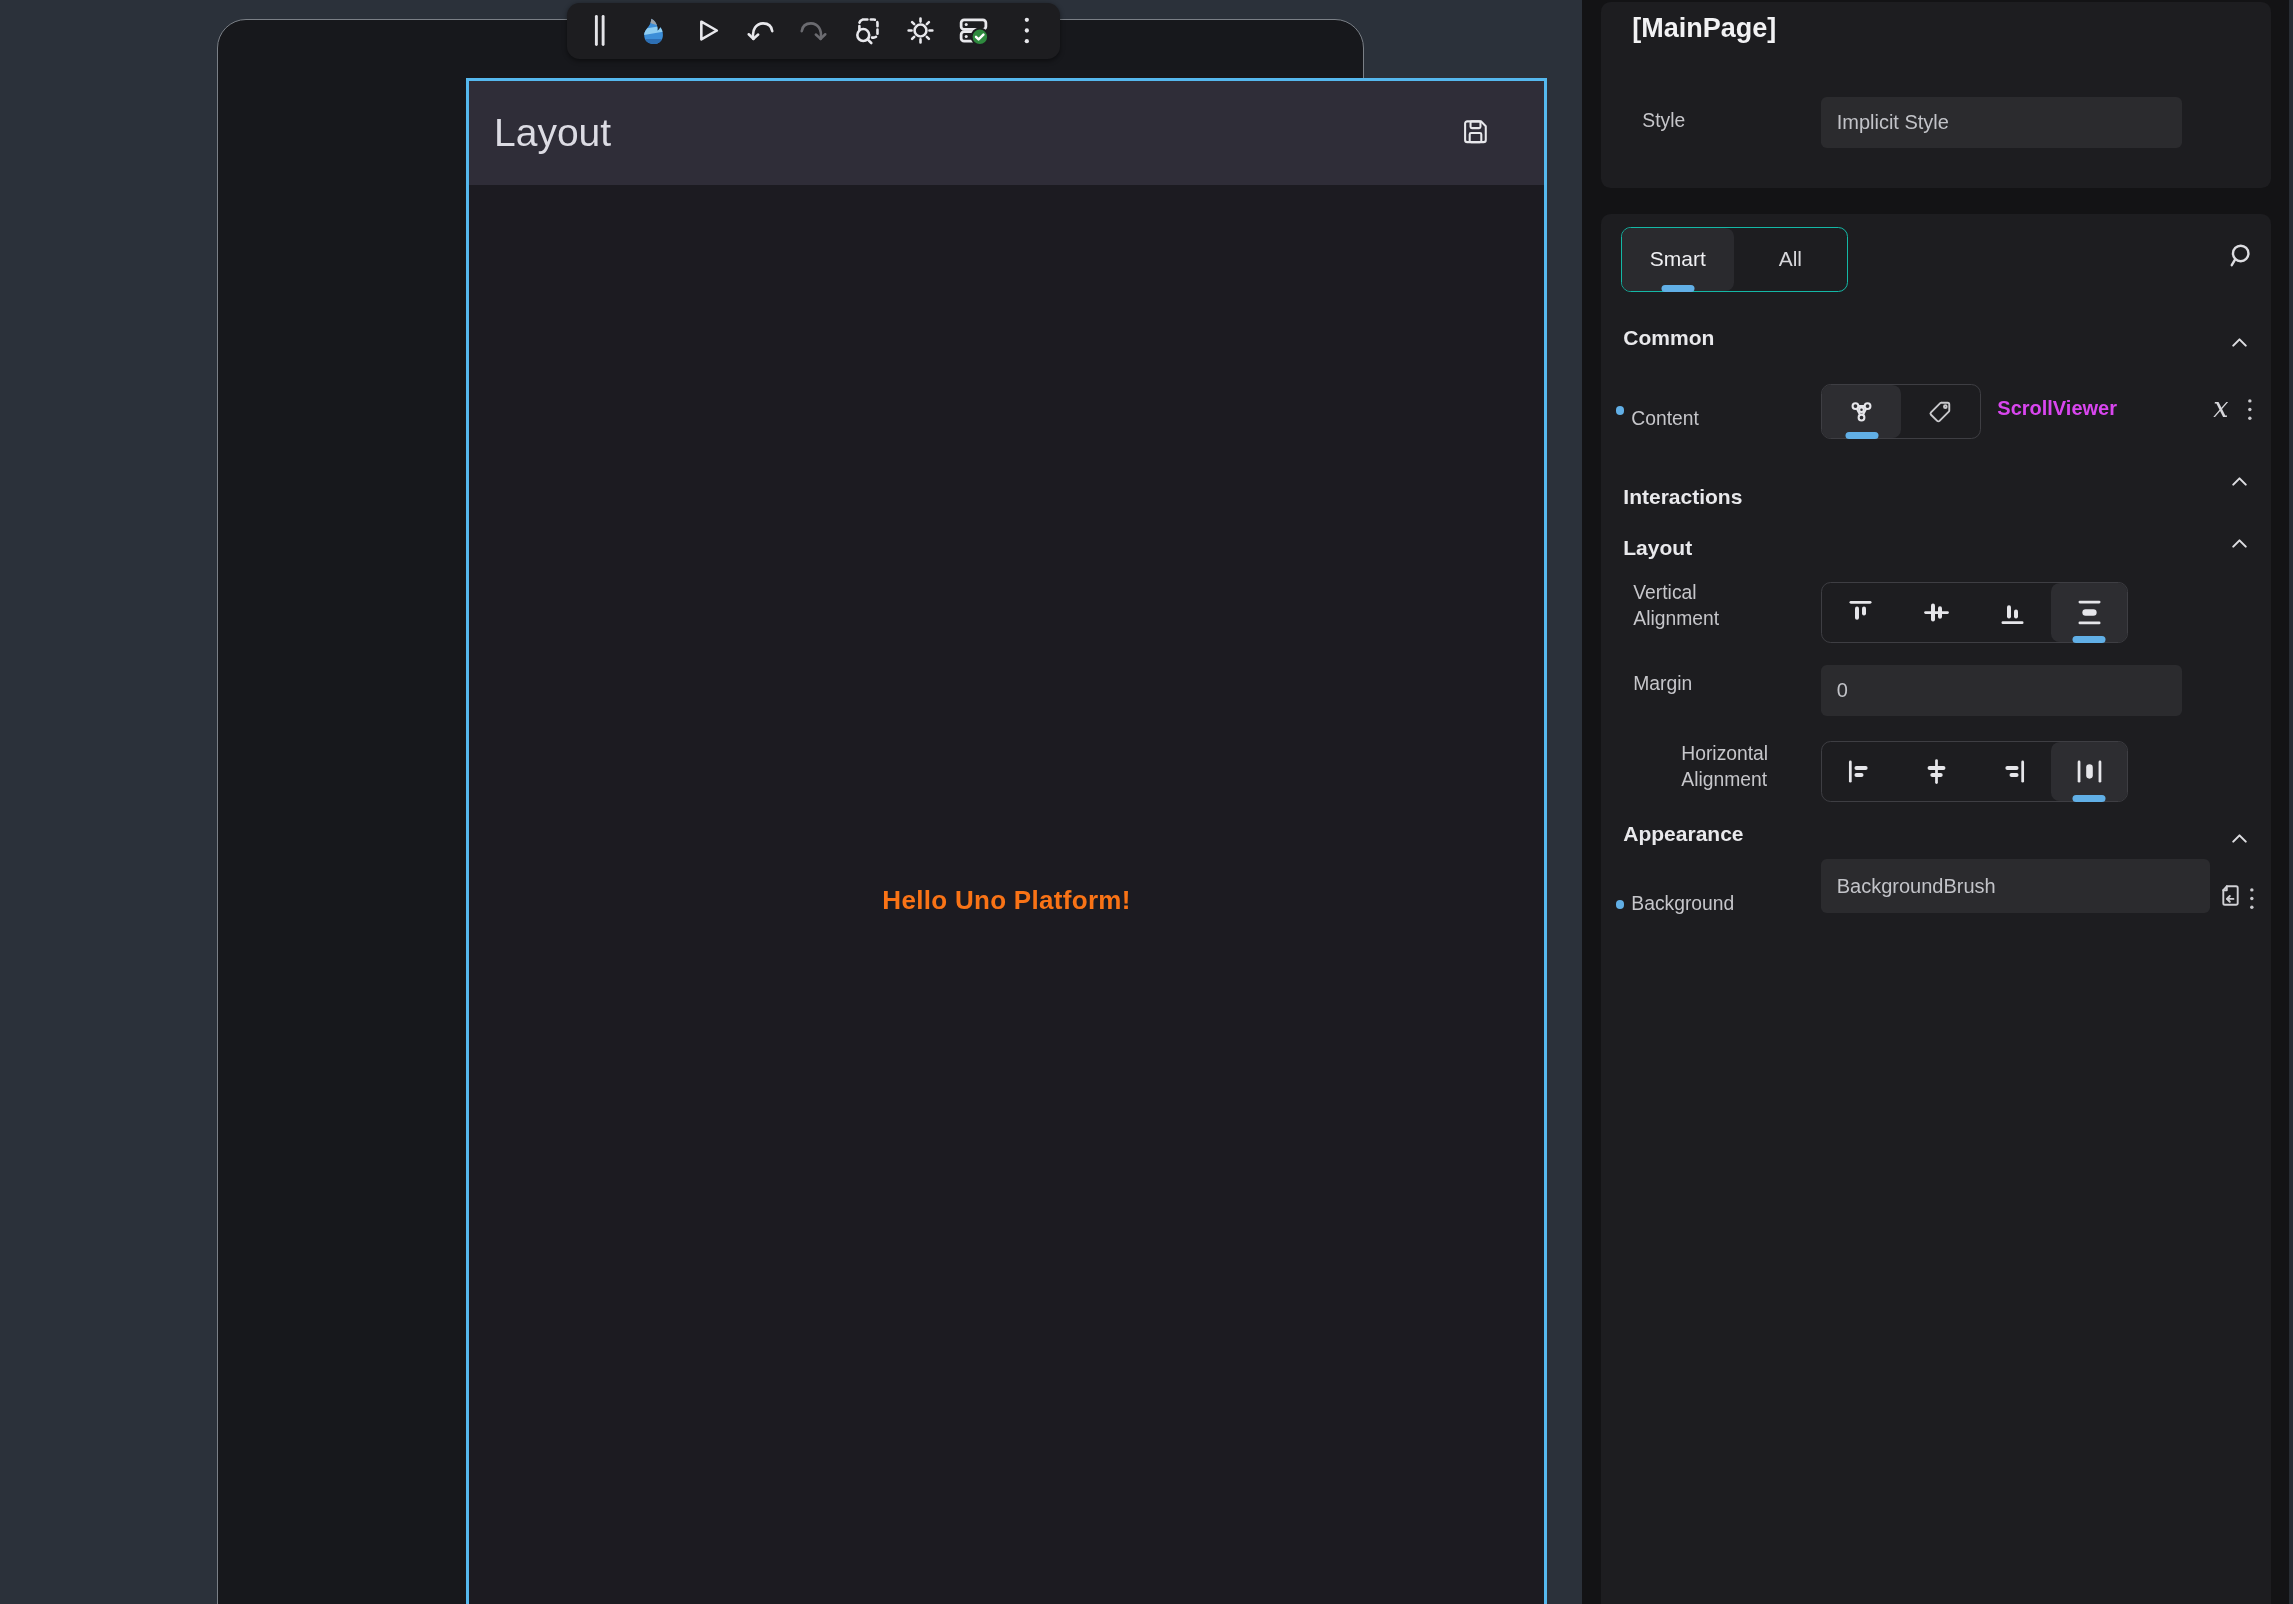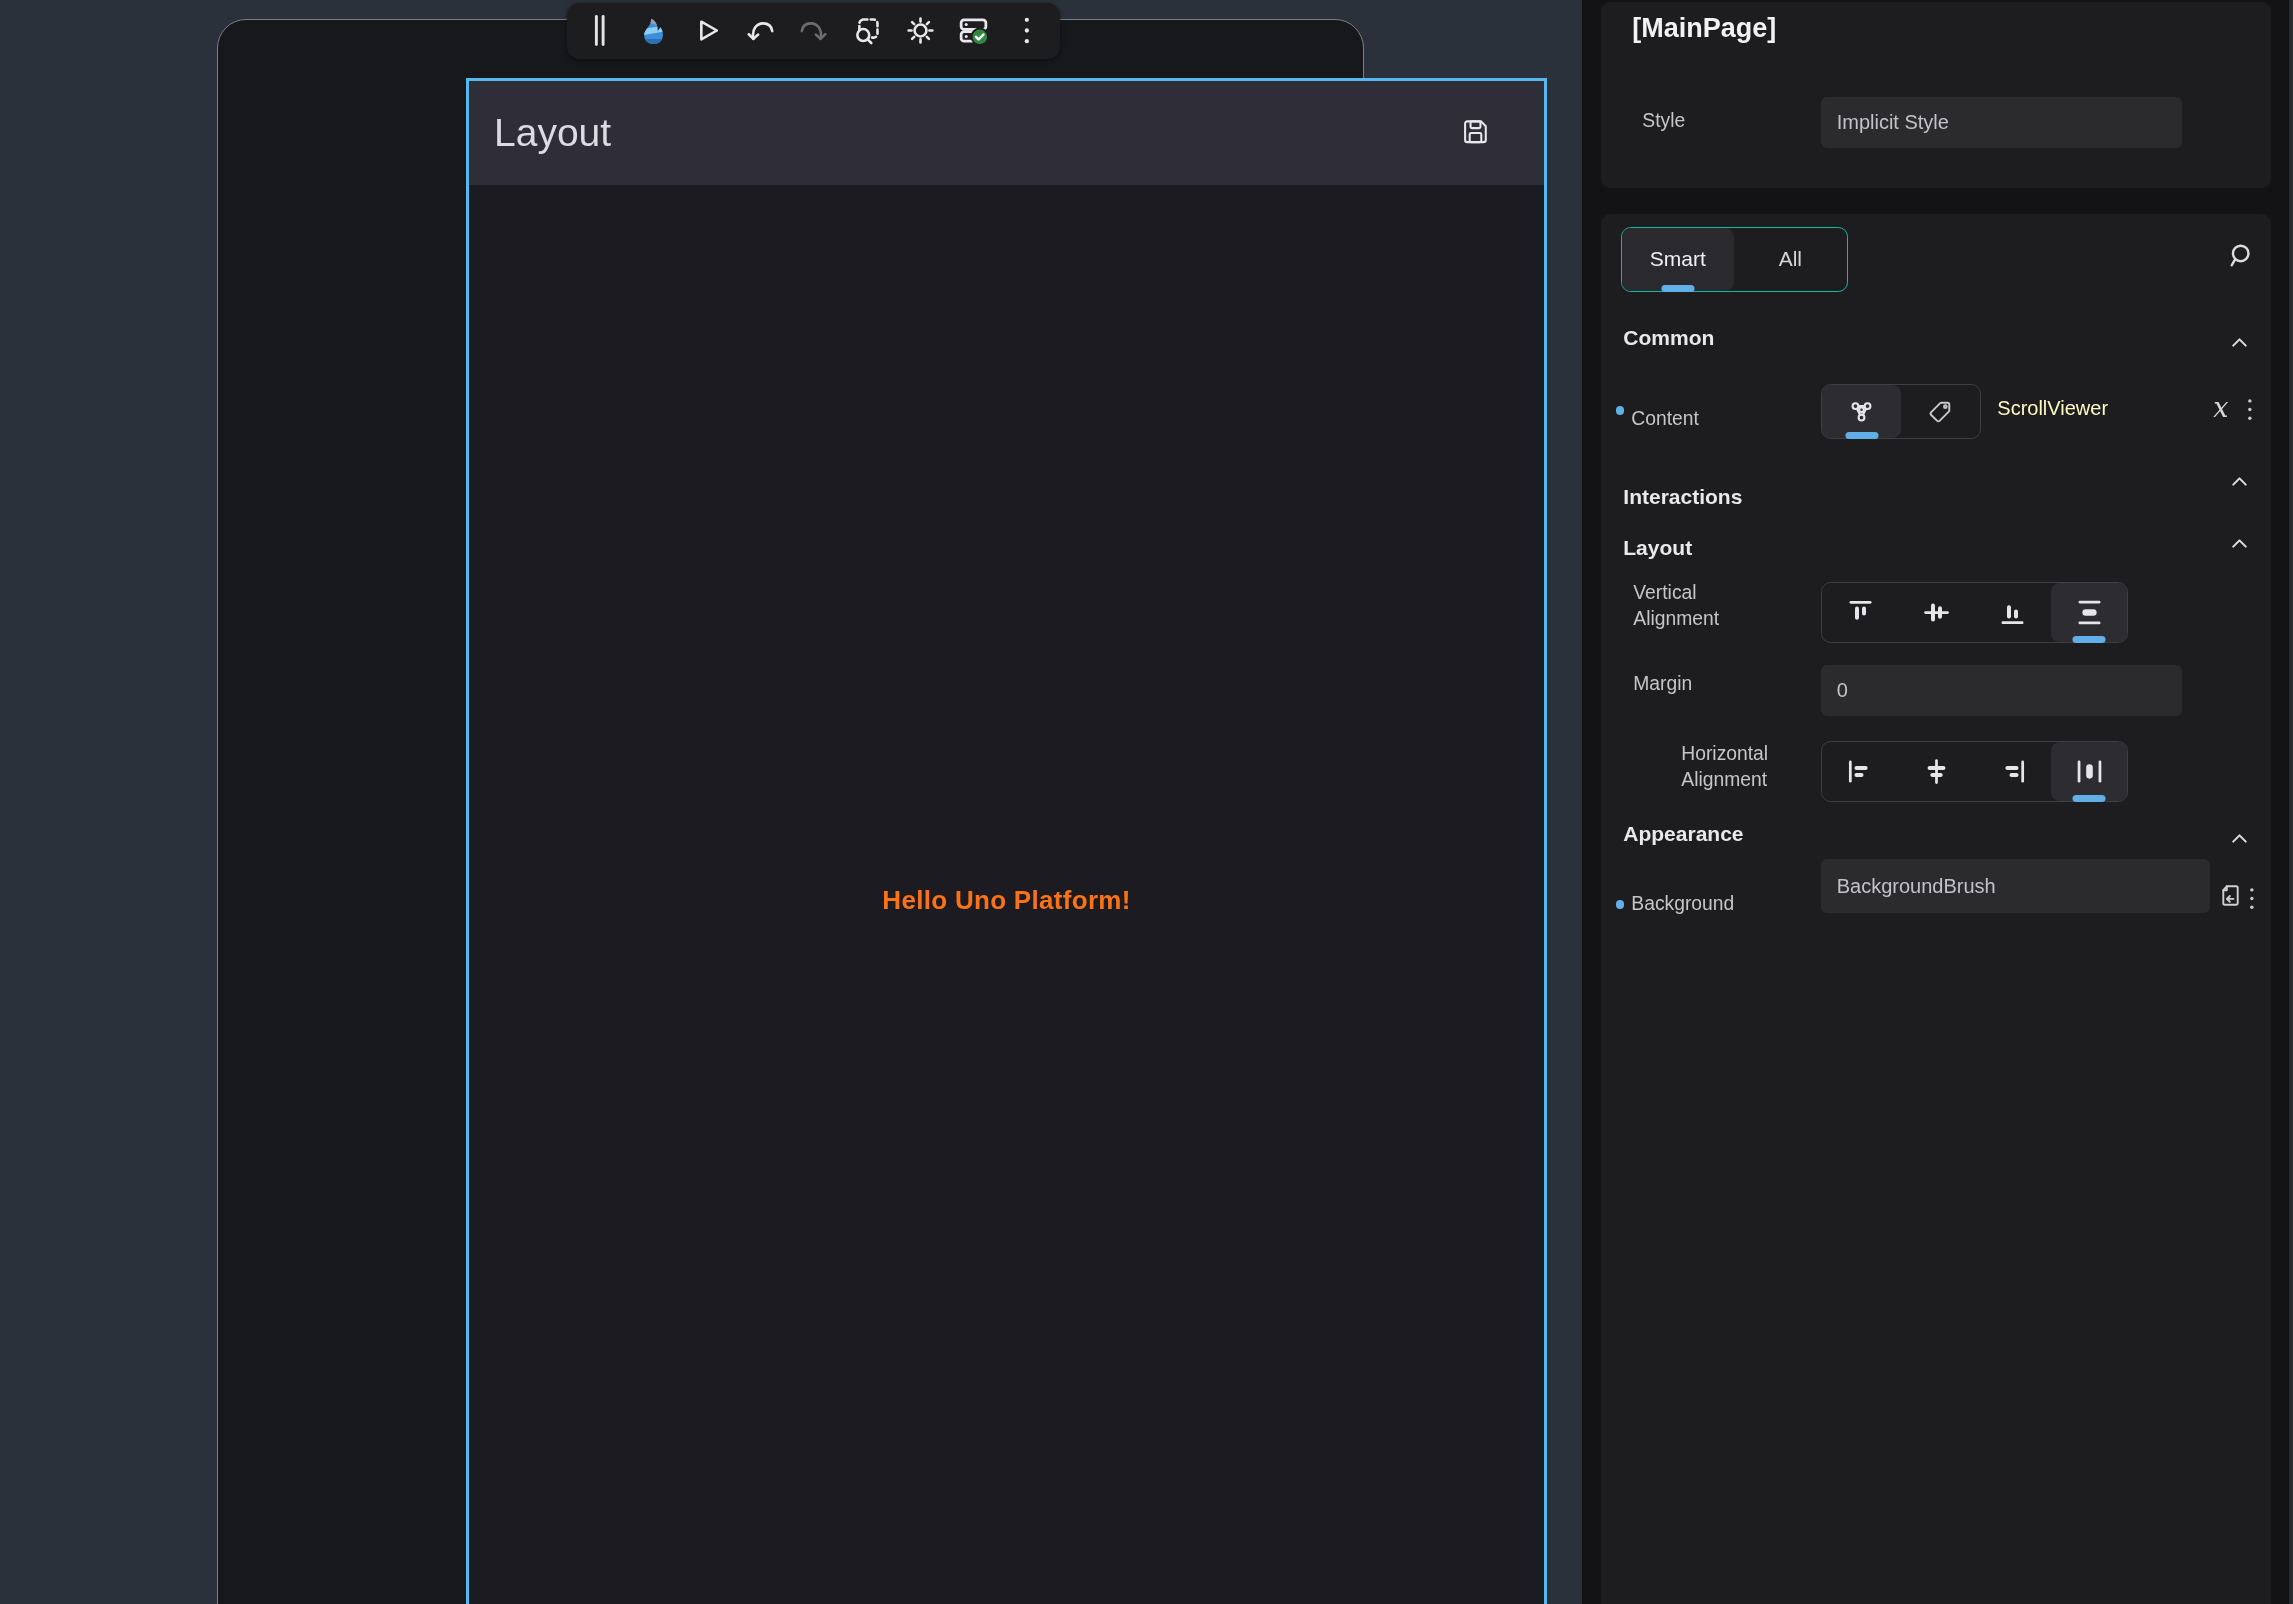--- a/index.html
+++ b/index.html
@@ -40,21 +40,21 @@
   .tabs{position:absolute;left:19.3px;top:12.6px;width:227px;height:65px;border:1px solid #14b8a6;
         border-radius:9.7px;display:flex;box-sizing:border-box;}
   .tab{flex:1;display:flex;align-items:center;justify-content:center;font-size:21px;
        color:#d6d6da;position:relative;border-radius:8.7px;}
   .tab.sel{background:#2a2a2e;color:#f0f0f3;}
   .pill{position:absolute;bottom:-1px;left:50%;transform:translateX(-50%);width:33px;height:6.8px;
         border-radius:3.9px;background:var(--accent-blue,#63aee4);}
   .seg-group{position:absolute;border:1px solid #3e3e43;border-radius:9.7px;display:flex;box-sizing:border-box;}
   .seg{flex:1;display:flex;align-items:center;justify-content:center;position:relative;border-radius:8.7px;color:#e6e6ea;}
   .seg.sel{background:#2d2d31;}
-  .val{position:absolute;font-size:20px;color:#fef9c3;}
+  .val{position:absolute;font-size:20px;color:#d946ef;font-weight:bold;}
   .x-glyph{position:absolute;font-family:"DejaVu Serif",serif;font-style:italic;font-size:27px;color:#d6d6da;}
 
   
   .ik path,.ik rect,.ik circle,.ik line{stroke:currentColor;fill:none;stroke-width:2;
         stroke-linecap:round;stroke-linejoin:round;}
   .thin path,.thin rect,.thin circle,.thin line{stroke-width:1.7;}
 </style>
 </head>
 <body>
 

